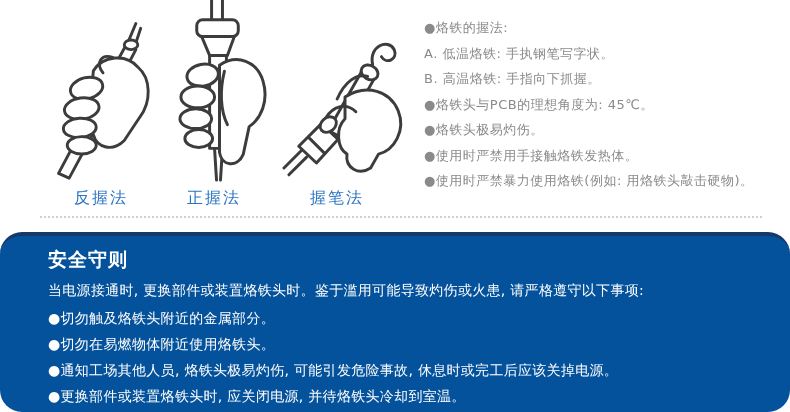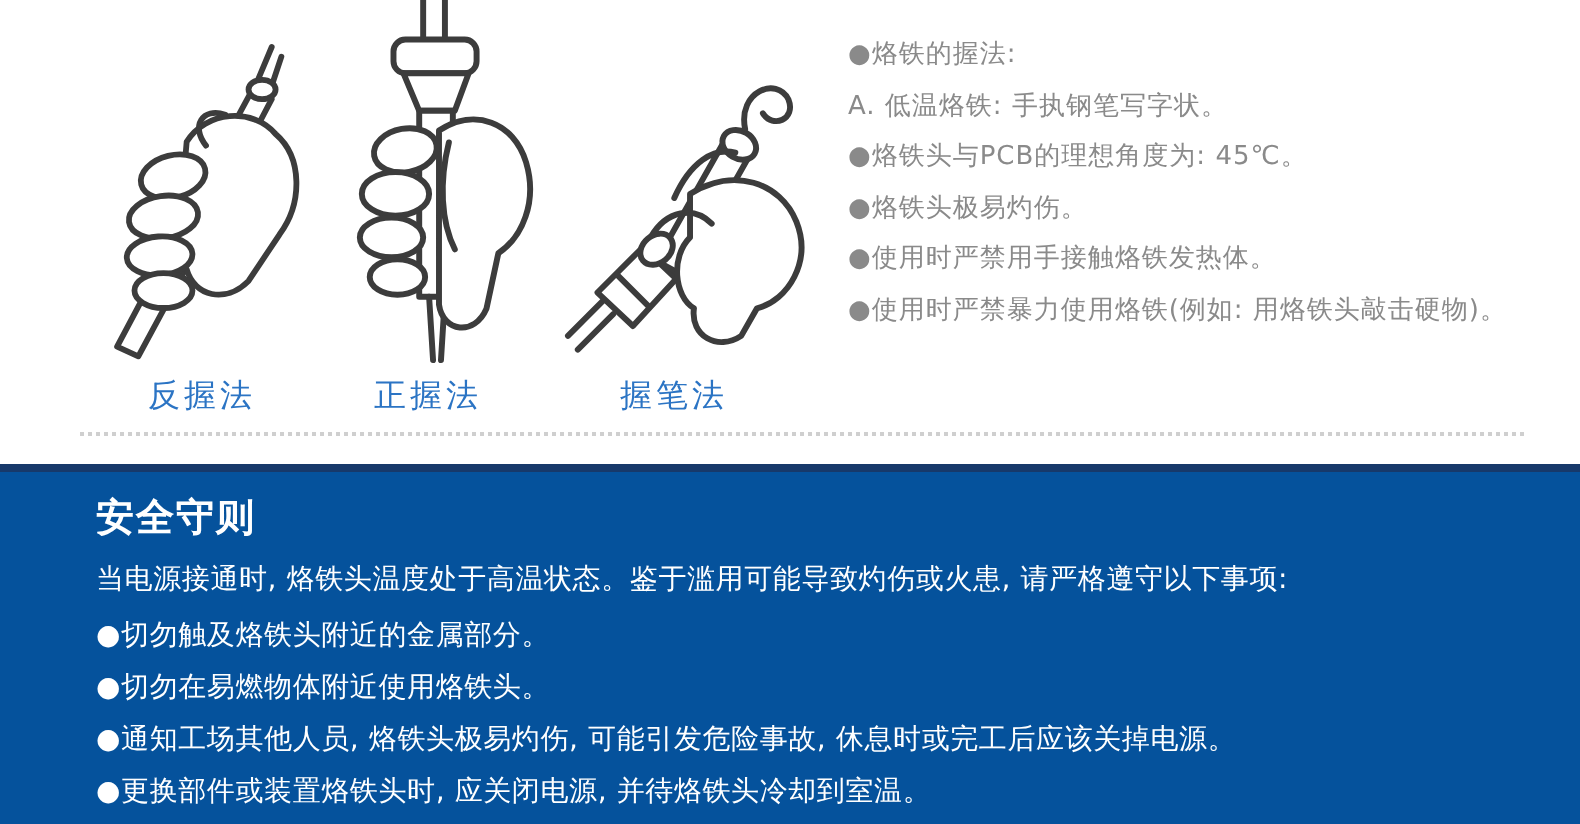--- a/index.html
+++ b/index.html
@@ -43,20 +43,21 @@
   }
 
   
   .band {
     position: absolute; left: 0; right: 0; top: 232px; bottom: 0;
     background: #05529c;
     border-top: 4px solid #17396a;
     color: #ffffff;
     padding: 0 30px 16px 48px;
     box-sizing: border-box;
+    border-radius: 22px;
   }
   .band-title {
     margin-top: 11px;
     font-size: 19px; font-weight: bold; letter-spacing: 1px;
     line-height: 24px;
   }
   .band-intro {
     margin-top: 9px;
     font-size: 14px; line-height: 20px; white-space: nowrap;
     letter-spacing: 0.3px;
@@ -153,29 +154,30 @@
 
   <div class="fig-label label1">反握法</div>
   <div class="fig-label label2">正握法</div>
   <div class="fig-label label3">握笔法</div>
 
   <div class="dotted"></div>
 
   <div class="notes">
     <div class="note-line">●烙铁的握法:</div>
     <div class="note-line">A. 低温烙铁: 手执钢笔写字状。</div>
+    <div class="note-line">B. 高温烙铁: 手指向下抓握。</div>
     <div class="note-line">●烙铁头与PCB的理想角度为: 45℃。</div>
     <div class="note-line">●烙铁头极易灼伤。</div>
     <div class="note-line">●使用时严禁用手接触烙铁发热体。</div>
     <div class="note-line">●使用时严禁暴力使用烙铁(例如: 用烙铁头敲击硬物)。</div>
   </div>
 
   <div class="band">
     <div class="band-title">安全守则</div>
-    <div class="band-intro">当电源接通时, 烙铁头温度处于高温状态。鉴于滥用可能导致灼伤或火患, 请严格遵守以下事项:</div>
+    <div class="band-intro">当电源接通时, 更换部件或装置烙铁头时。鉴于滥用可能导致灼伤或火患, 请严格遵守以下事项:</div>
     <div class="band-items">
       <div class="band-line">●切勿触及烙铁头附近的金属部分。</div>
       <div class="band-line">●切勿在易燃物体附近使用烙铁头。</div>
       <div class="band-line">●通知工场其他人员, 烙铁头极易灼伤, 可能引发危险事故, 休息时或完工后应该关掉电源。</div>
       <div class="band-line">●更换部件或装置烙铁头时, 应关闭电源, 并待烙铁头冷却到室温。</div>
     </div>
   </div>
 
 </div>
 

